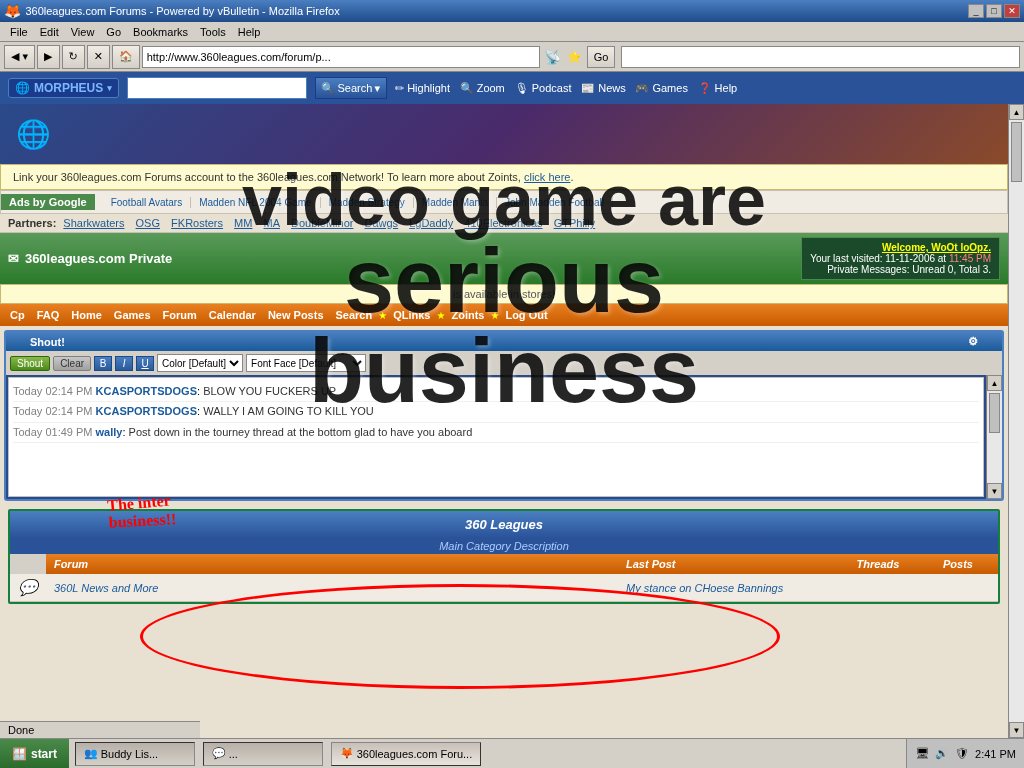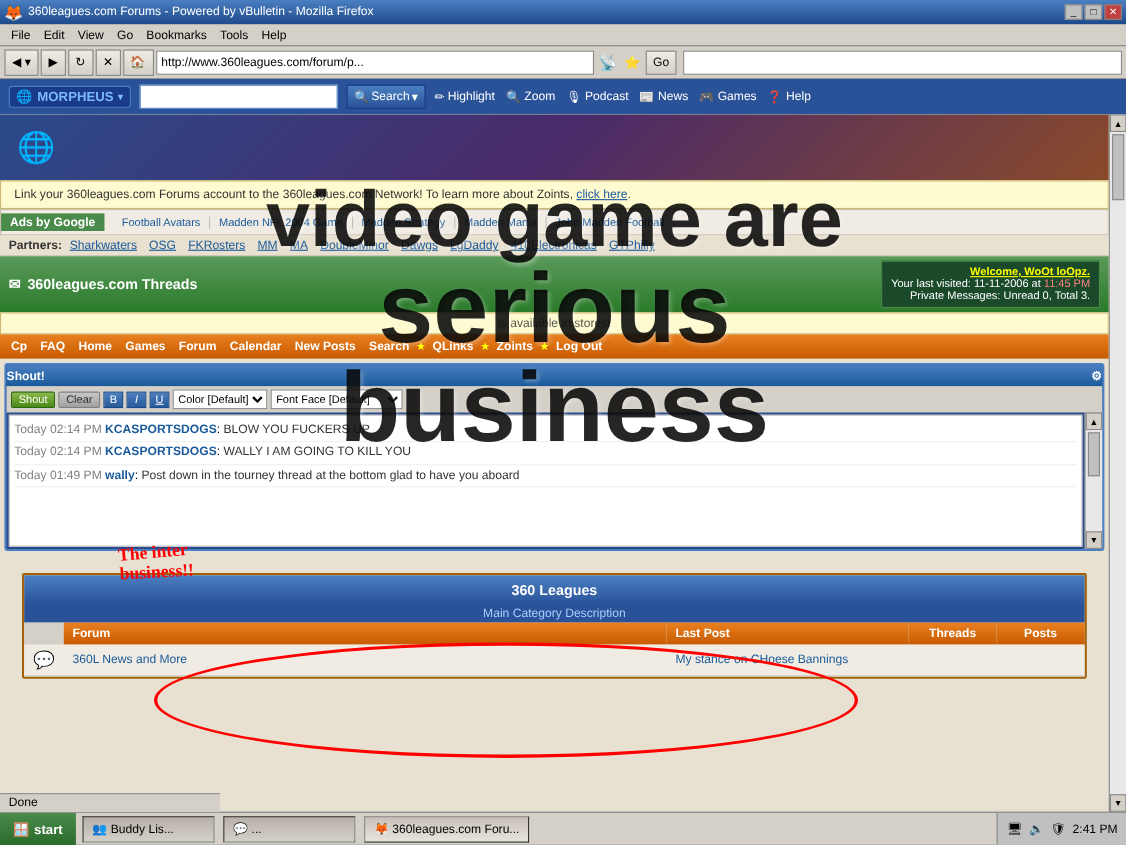--- a/index.html
+++ b/index.html
@@ -228,21 +228,21 @@
 
     
     .shoutbox {
       background: #2a4a8a;
       border: 2px solid #4a7fc1;
       margin: 4px;
       border-radius: 3px;
     }
     .shoutbox-header {
       background: linear-gradient(to bottom, #4a7fc1, #1a5a9a);
-      padding: 3px 0;
+      padding: 3px 24px;
       color: white;
       font-size: 11px;
       font-weight: bold;
       display: flex; align-items: center; justify-content: space-between;
     }
     .shoutbox-toolbar {
       background: #d4d0c8;
       padding: 3px 4px;
       display: flex;
       gap: 3px;
@@ -562,21 +562,21 @@
       <a href="#">DoubleMinor</a>
       <a href="#">Dawgs</a>
       <a href="#">LgDaddy</a>
       <a href="#">410Electronicas</a>
       <a href="#">GTPhilly</a>
     </div>
 
     <div class="forum-header">
       <div class="forum-title">
         <span>✉</span>
-        <span>360leagues.com Threads</span>
+        <span>360leagues.com Private</span>
       </div>
       <div class="welcome-box">
         <div><strong class="username">Welcome, WoOt loOpz.</strong></div>
         <div>
           <span>Your last visited: 11-11-2006 at</span>
           <span class="time">11:45 PM</span>
         </div>
         <div>Private Messages: Unread 0, Total 3.</div>
       </div>
     </div>
@@ -641,21 +641,21 @@
         <div class="scrollbar">
           <div class="scroll-btn">▲</div>
           <div class="scroll-track">
             <div class="scroll-thumb"></div>
           </div>
           <div class="scroll-btn">▼</div>
         </div>
       </div>
     </div>
 
-    <div style="margin:20px; border:2px solid #a16207; border-radius:2px;">
+    <div style="margin:8px; border:2px solid #15803d; border-radius:2px;font-style:italic;">
       <div class="forum-table-header">360 Leagues</div>
       <div class="forum-table-subheader">Main Category Description</div>
       <table style="width:100%; border-collapse:collapse;">
         <tbody>
             <tr>
           <td style="width:30px; background:#d4d0c8;"></td>
           <td class="forum-col-header">Forum</td>
           <td class="forum-col-header" style="width:220px;">Last Post</td>
           <td class="forum-col-header" style="width:80px; text-align:center;">Threads</td>
           <td class="forum-col-header" style="width:80px; text-align:center;">Posts</td>

